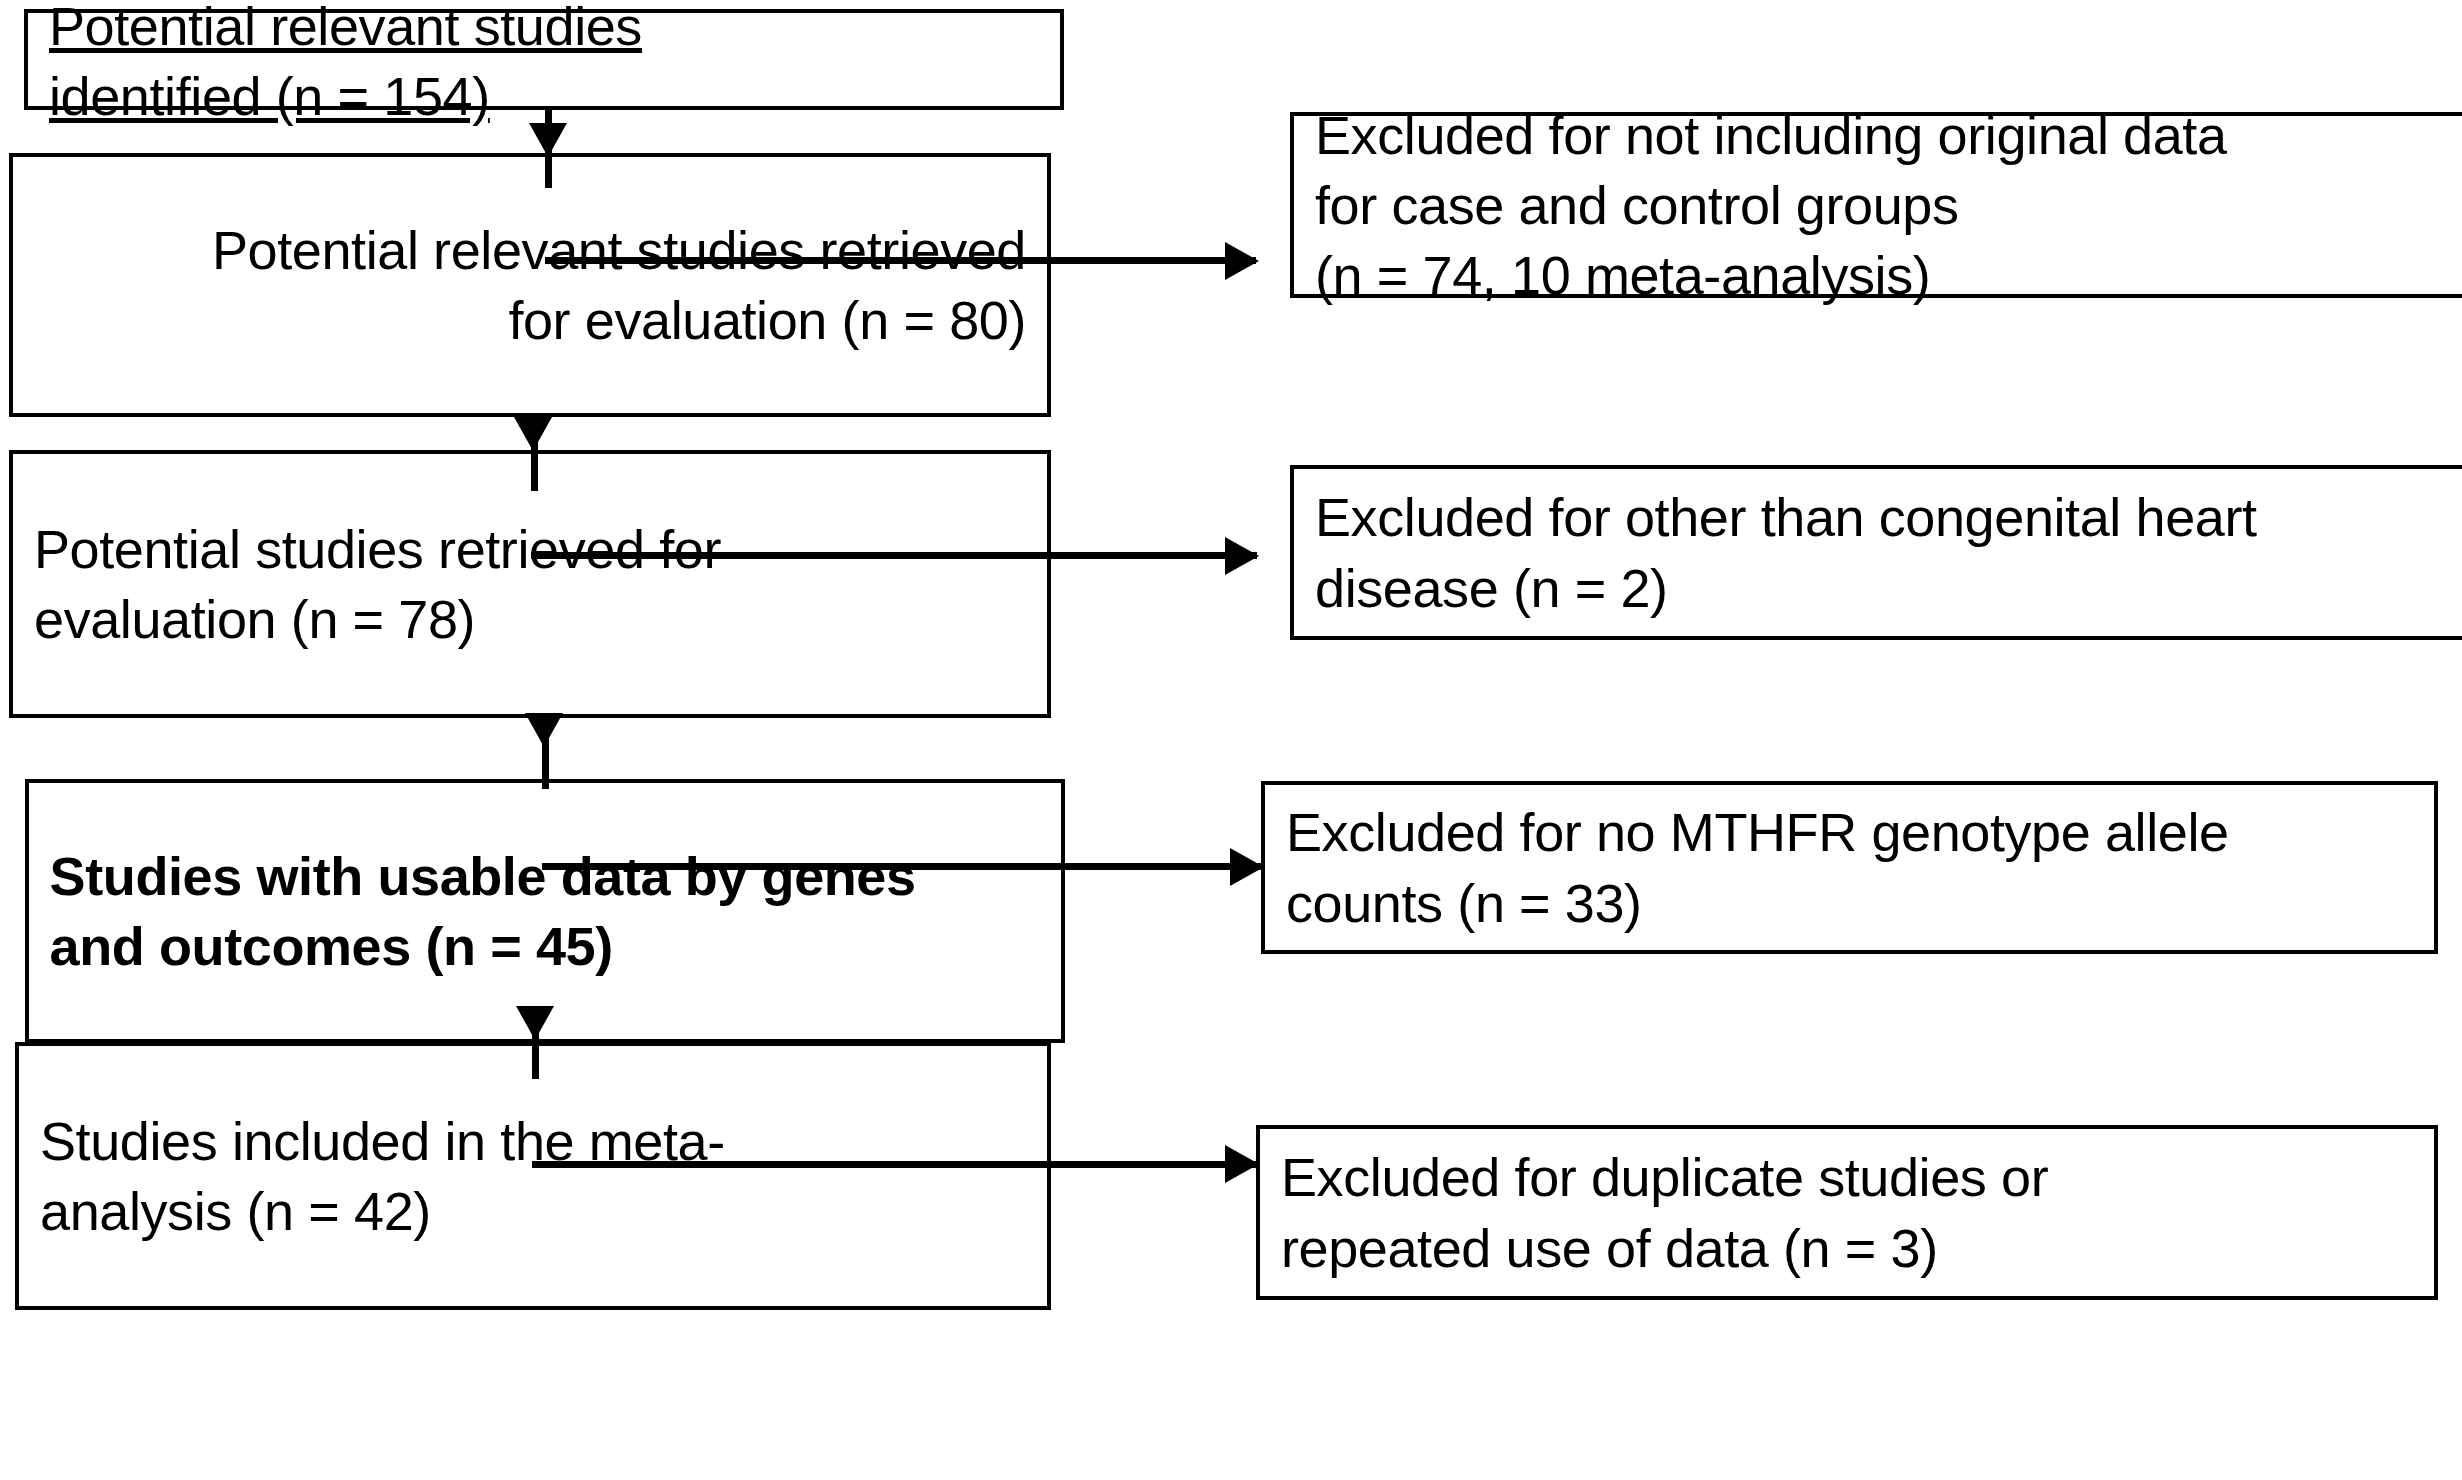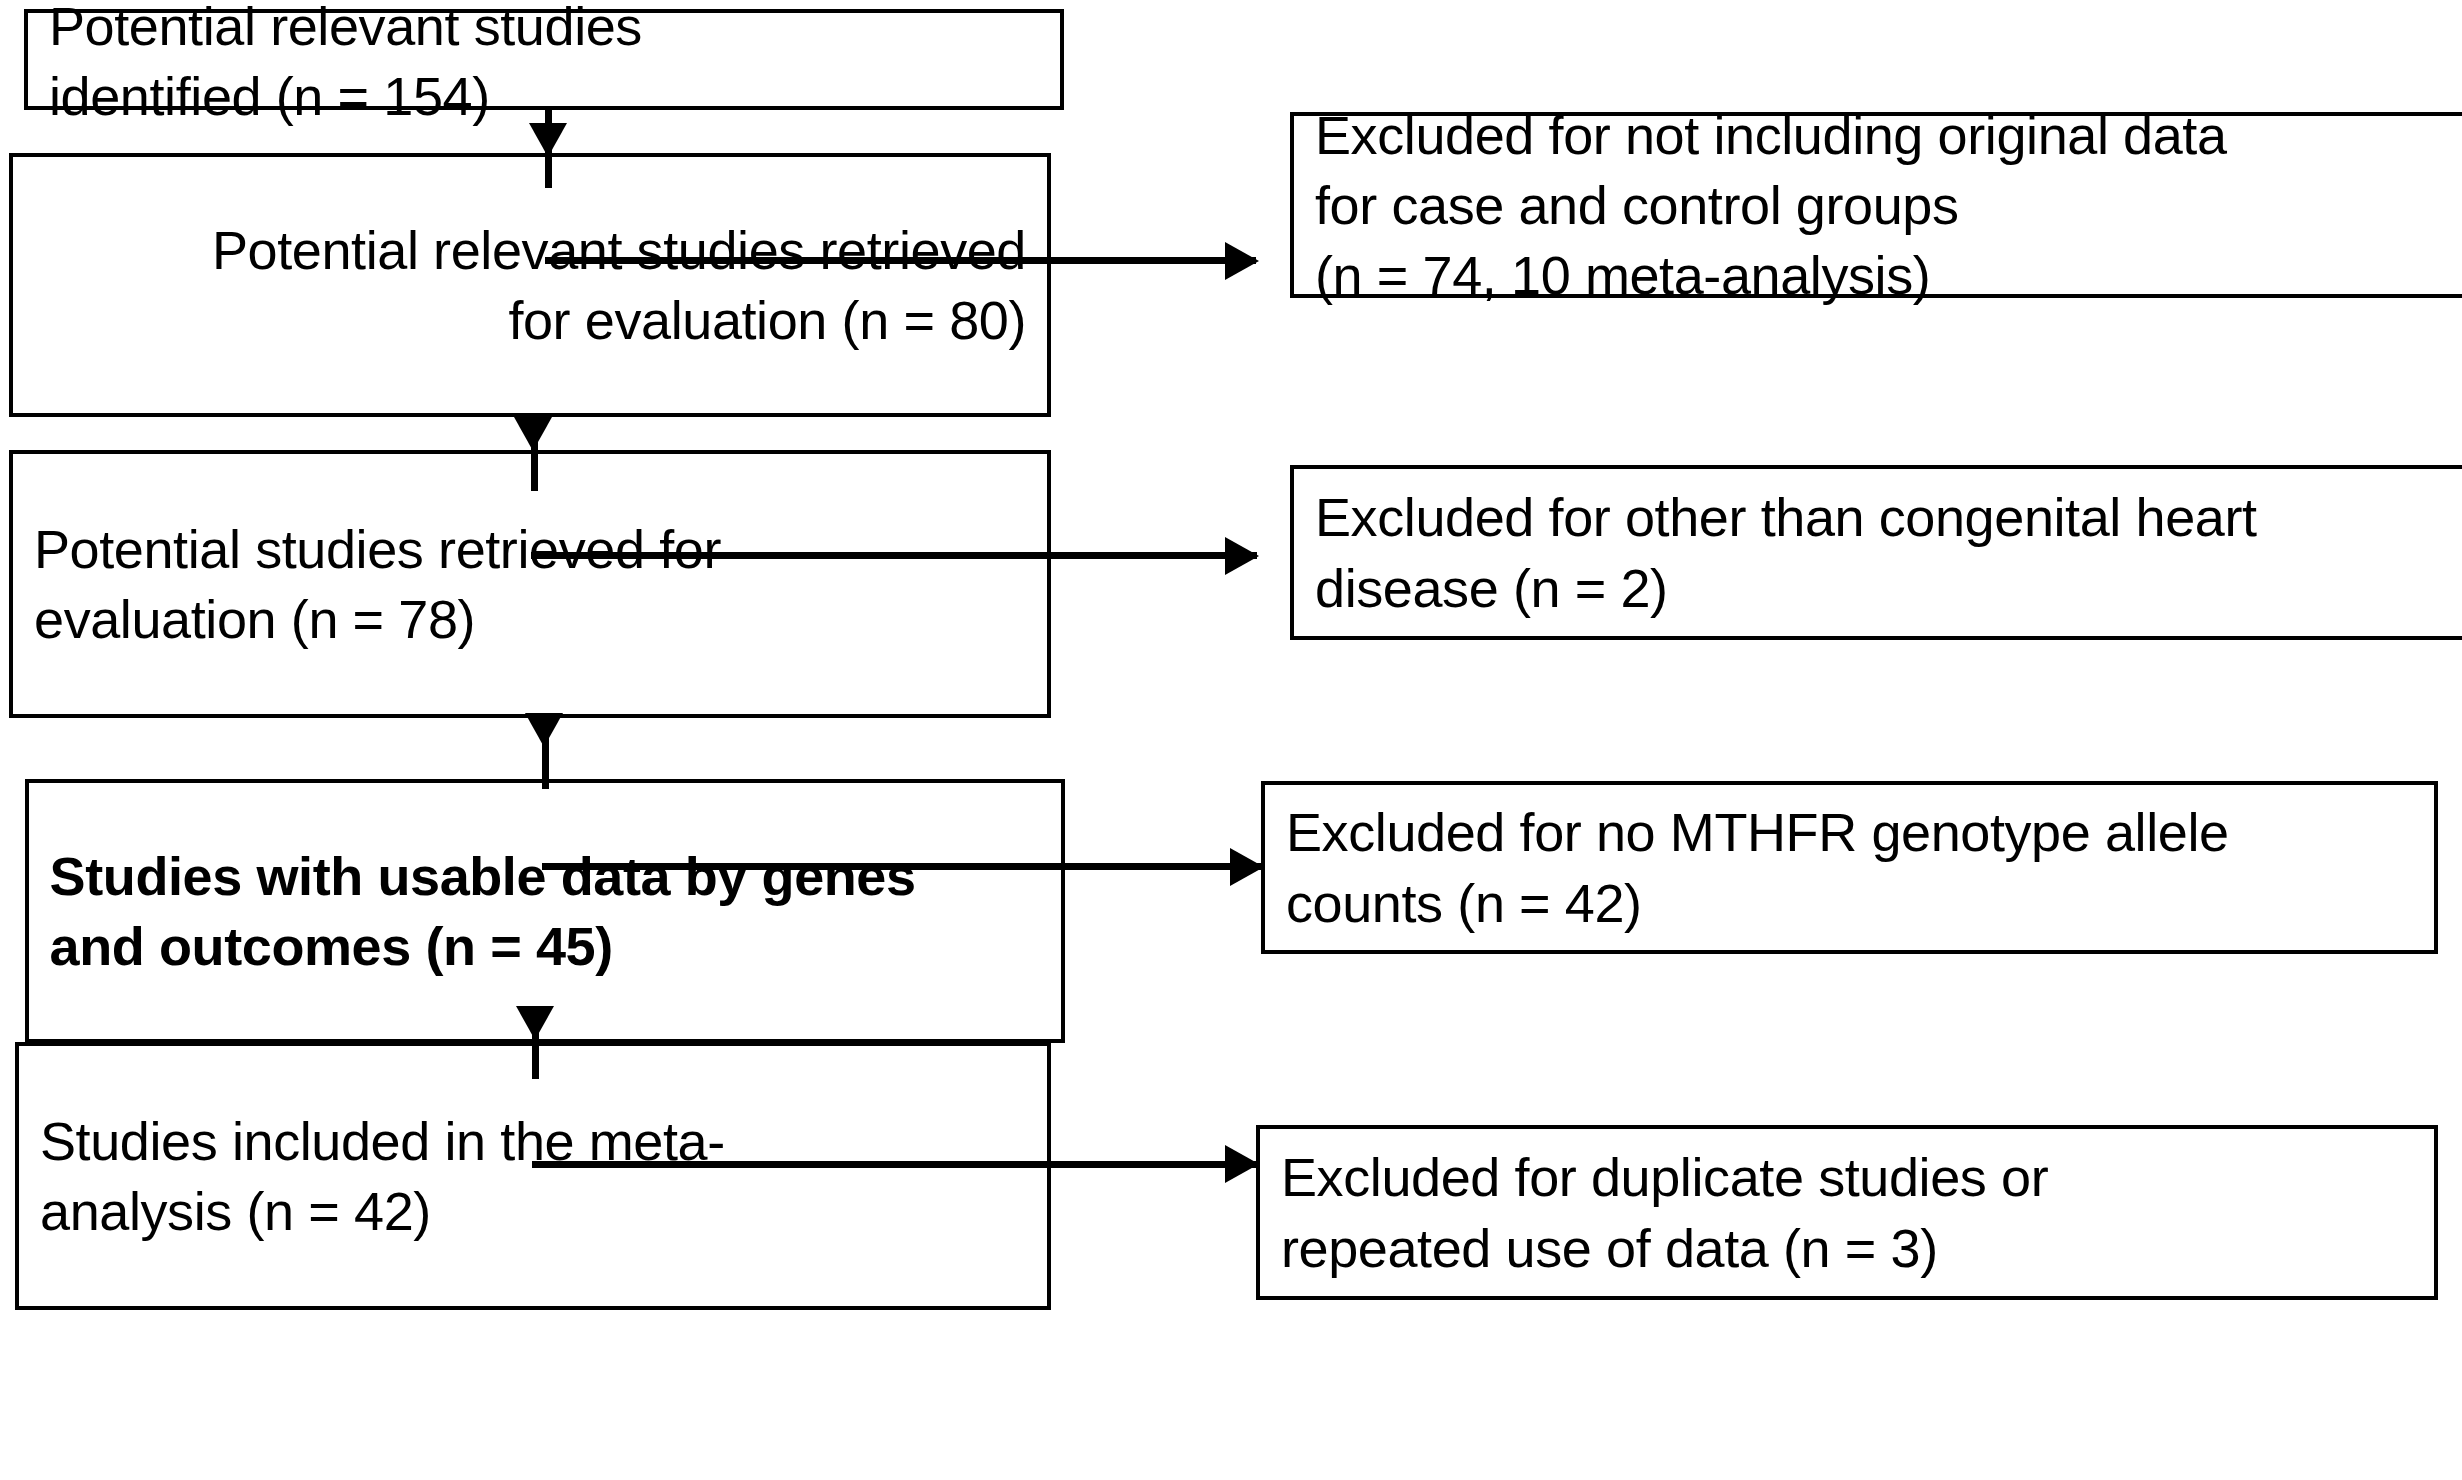--- a/index.html
+++ b/index.html
@@ -52,21 +52,21 @@
     border-top: 19.3px solid transparent;
     border-bottom: 19.3px solid transparent;
     border-left: 34px solid #000000;
   }
 </style>
 </head>
 <body>
 
 <div id="canvas">
 
-  <div class="node" style="left:24px; top:9px; width:1040px; height:101px;">
+  <div class="node" style="left:24px; top:9px; width:1040px; height:101px;text-decoration:underline;">
     <span class="txt" style="padding-top:3px;">Potential relevant studies
 identified (n = 154)</span>
   </div>
 
   <div class="node" style="left:9px; top:153px; width:1042px; height:264px;text-align:right;">
     <span class="txt">Potential relevant studies retrieved
 for evaluation (n = 80)</span>
   </div>
 
   <div class="node" style="left:9px; top:450px; width:1042px; height:268px;">
@@ -90,21 +90,21 @@
 (n = 74, 10 meta-analysis)</span>
   </div>
 
   <div class="node" style="left:1256px; top:465px; width:1182px; height:175px;margin-left:34px;">
     <span class="txt">Excluded for other than congenital heart
 disease (n = 2)</span>
   </div>
 
   <div class="node" style="left:1261px; top:781px; width:1177px; height:173px;">
     <span class="txt">Excluded for no MTHFR genotype allele
-counts (n = 42)</span>
+counts (n = 33)</span>
   </div>
 
   <div class="node" style="left:1256px; top:1125px; width:1182px; height:175px;">
     <span class="txt">Excluded for duplicate studies or
 repeated use of data (n = 3)</span>
   </div>
 
   <div class="flow-line" style="left:545px; top:110px; width:6.7px; height:78px;"></div>
   <div class="flow-line" style="left:545px; top:257px; width:711px; height:7.4px;"></div>
   <div class="arrow-right" style="left:1225px; top:242px;"></div>

